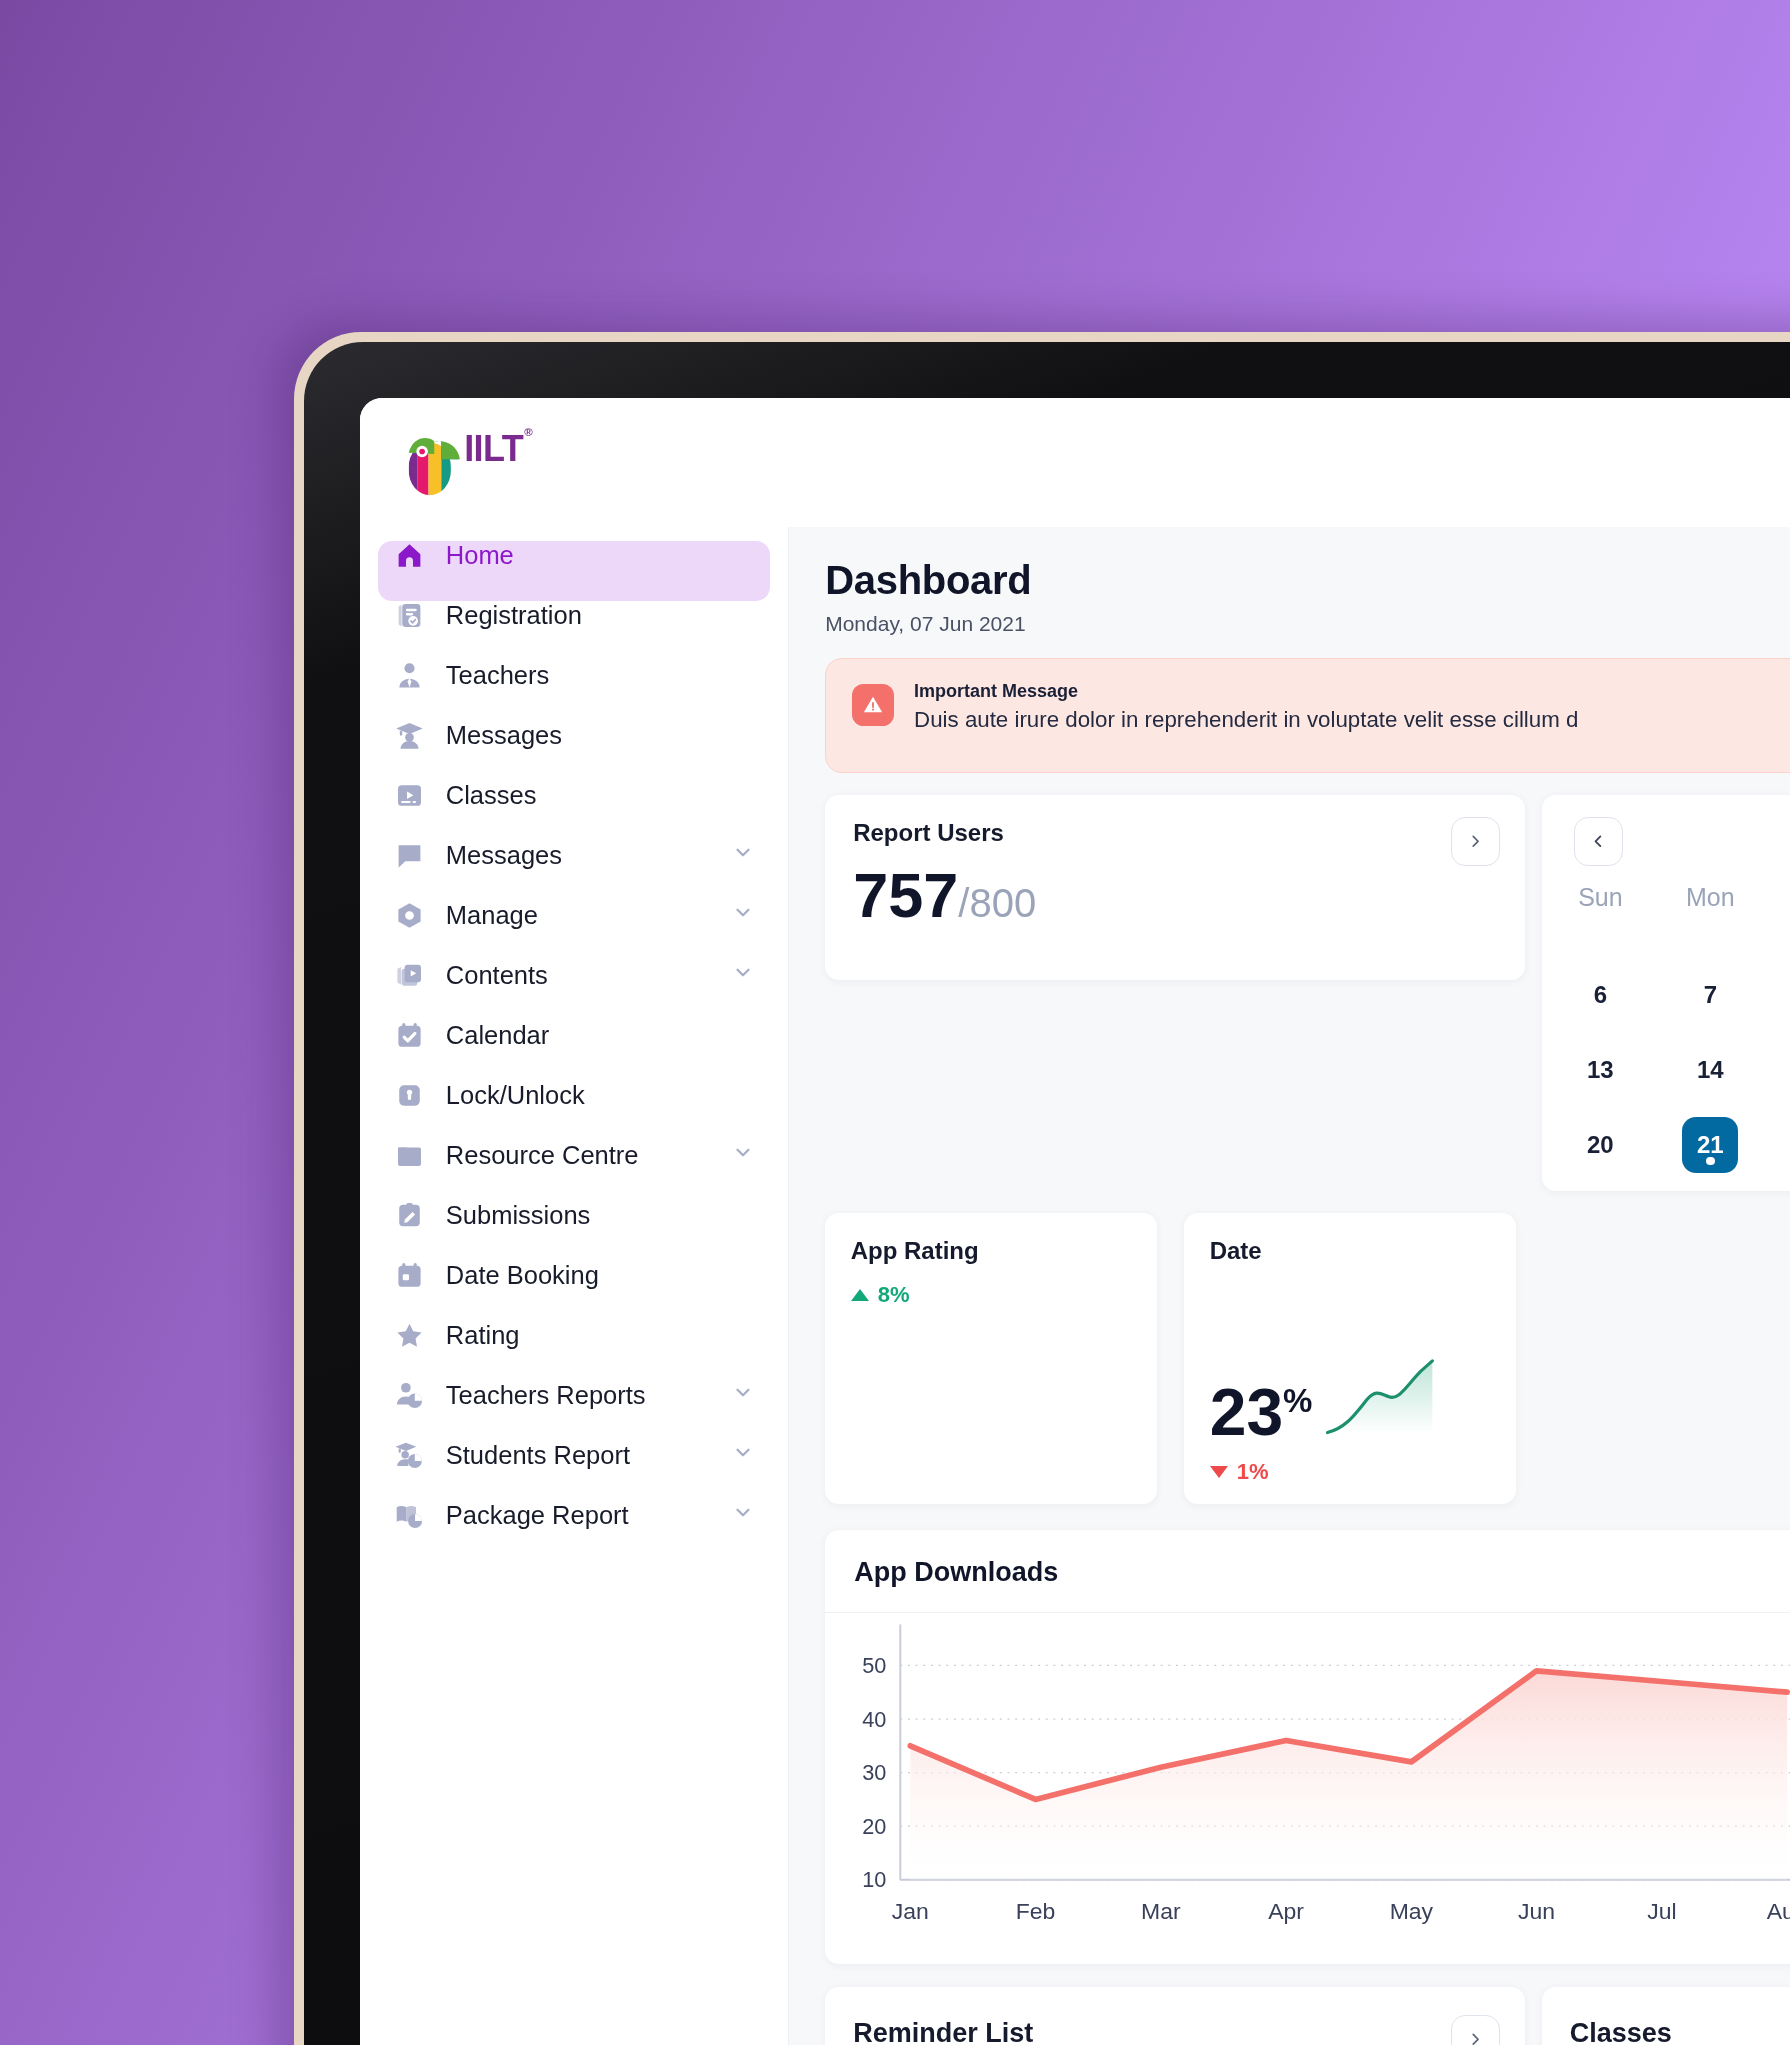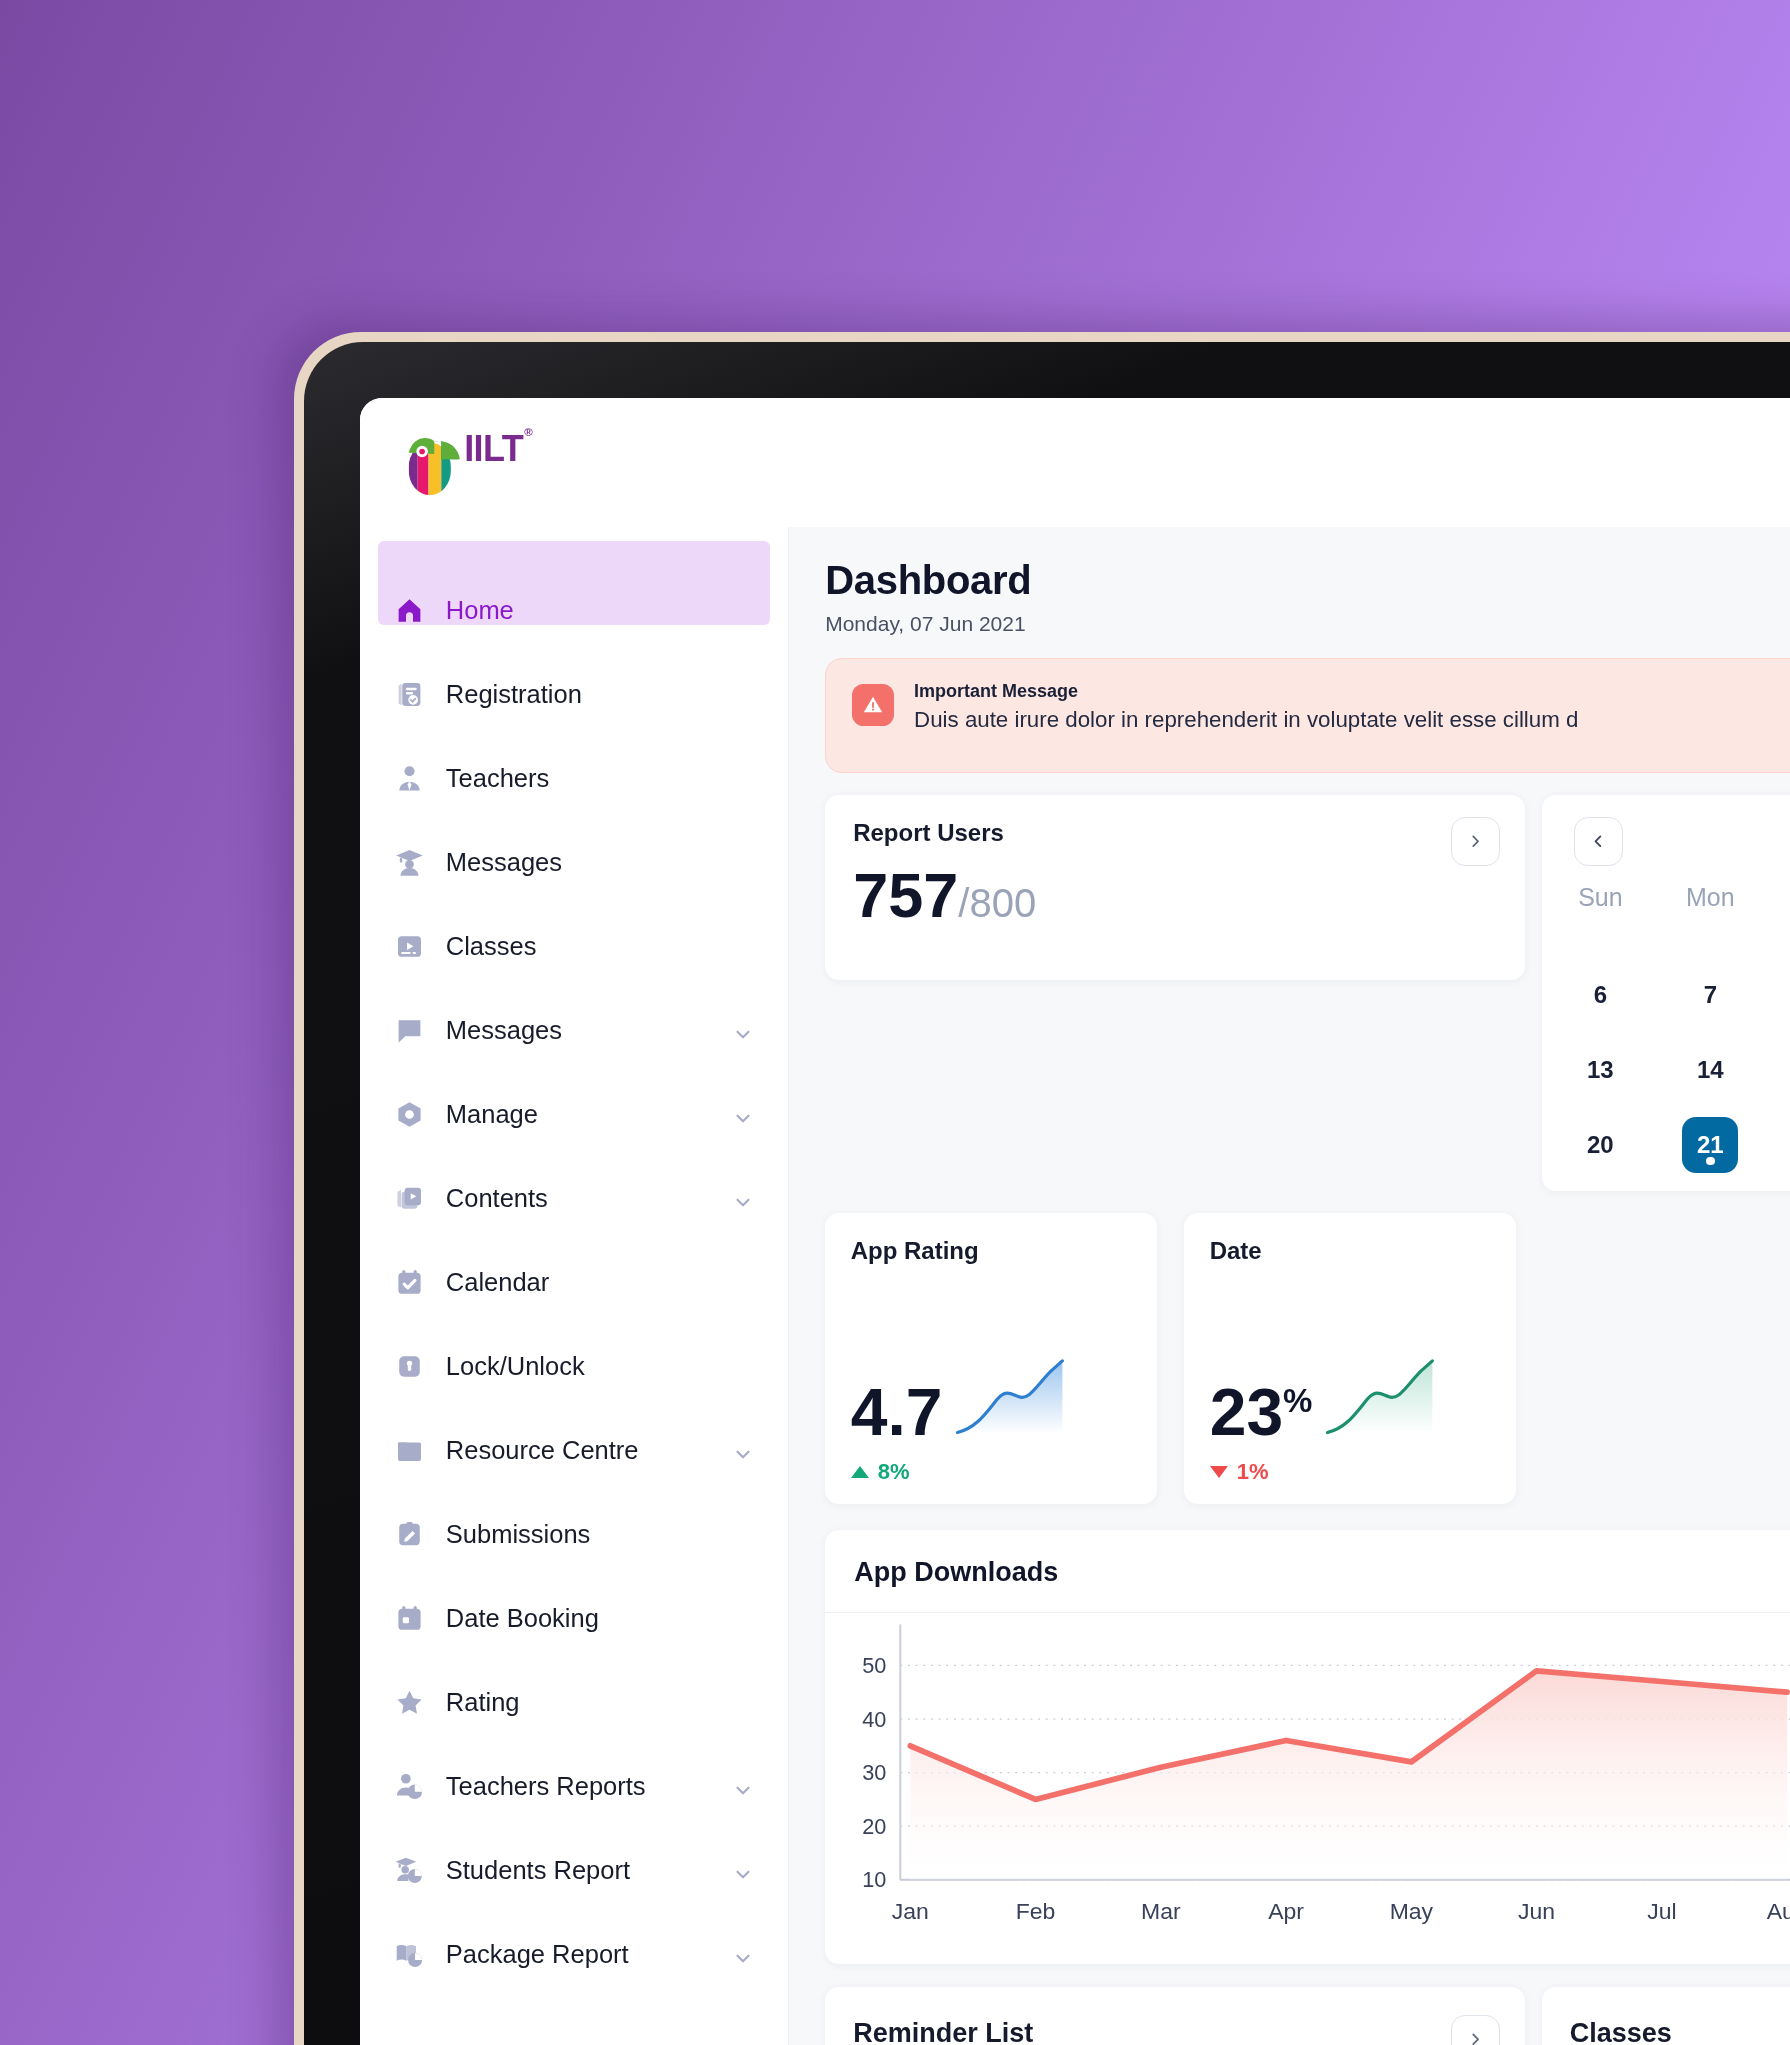--- a/index.html
+++ b/index.html
@@ -48,21 +48,21 @@
 
   
   #app-body{ display:flex; height:calc(100% - 129px); }
 
   
   #sidebar{
     width:429px; flex:0 0 429px; background:#fff; padding:14px 18px 0 18px;
     border-right:0.6px solid #eceef2;
   }
   .nav-item{
-    display:flex; align-items:flex-end; height:84px; border-radius:6px;
+    display:flex; align-items:flex-start; height:60px; border-radius:14px;
     padding:0 16.6px; gap:22px; cursor:pointer;
   }
   .nav-item.active{ background:#eed8fa; }
   .nav-icon{ width:29px; height:29px; flex:0 0 29px; display:block; }
   .nav-label{ font-size:25.5px; color:#171b2a; white-space:nowrap; }
   .nav-item.active .nav-label{ color:#8b18c9; }
   .nav-caret{ margin-left:auto; width:22px; height:22px; }
 
   
   #main{
@@ -421,33 +421,20 @@
                   </div>
                 </div>
          </section>
 
        </div>
 
        <div id="stat-row">
 
          <section class="card stat-card">
            <div class="card-title">App Rating</div>
-           <div class="stat-main">
-             <div class="stat-value">4.7</div>
-             <svg class="spark" viewBox="0 0 230 128">
-               <defs>
-                      <linearGradient id="gblue" x1="0" y1="0" x2="0" y2="1">
-                 <stop offset="0%" stop-color="#9dc6ef"></stop>
-                        <stop offset="100%" stop-color="#ffffff"></stop>
-                      </linearGradient>
-                    </defs>
-               <path d="M4 118 C34 110 48 88 66 66 C80 50 88 58 100 62 C116 68 128 44 150 22 L168 6 L168 120 L4 120 Z" fill="url(#gblue)"></path>
-               <path d="M4 118 C34 110 48 88 66 66 C80 50 88 58 100 62 C116 68 128 44 150 22 L168 6" fill="none" stroke="#2f7fd0" stroke-width="5" stroke-linecap="round" stroke-linejoin="round"></path>
-             </svg>
-           </div>
            <div class="stat-delta delta-up">
              <span class="tri up"></span>
              <span>8%</span>
            </div>
          </section>
 
          <section class="card stat-card">
            <div class="card-title">Date</div>
            <div class="stat-main">
              <div class="stat-value">

